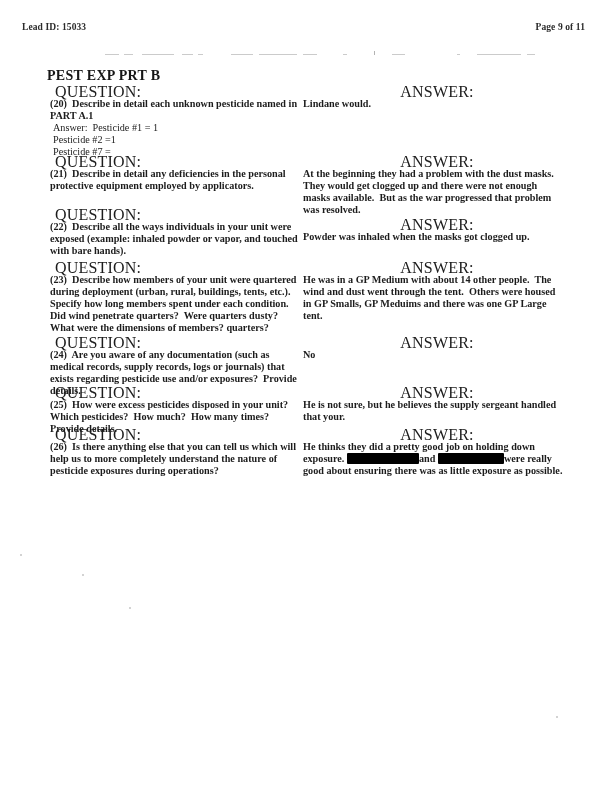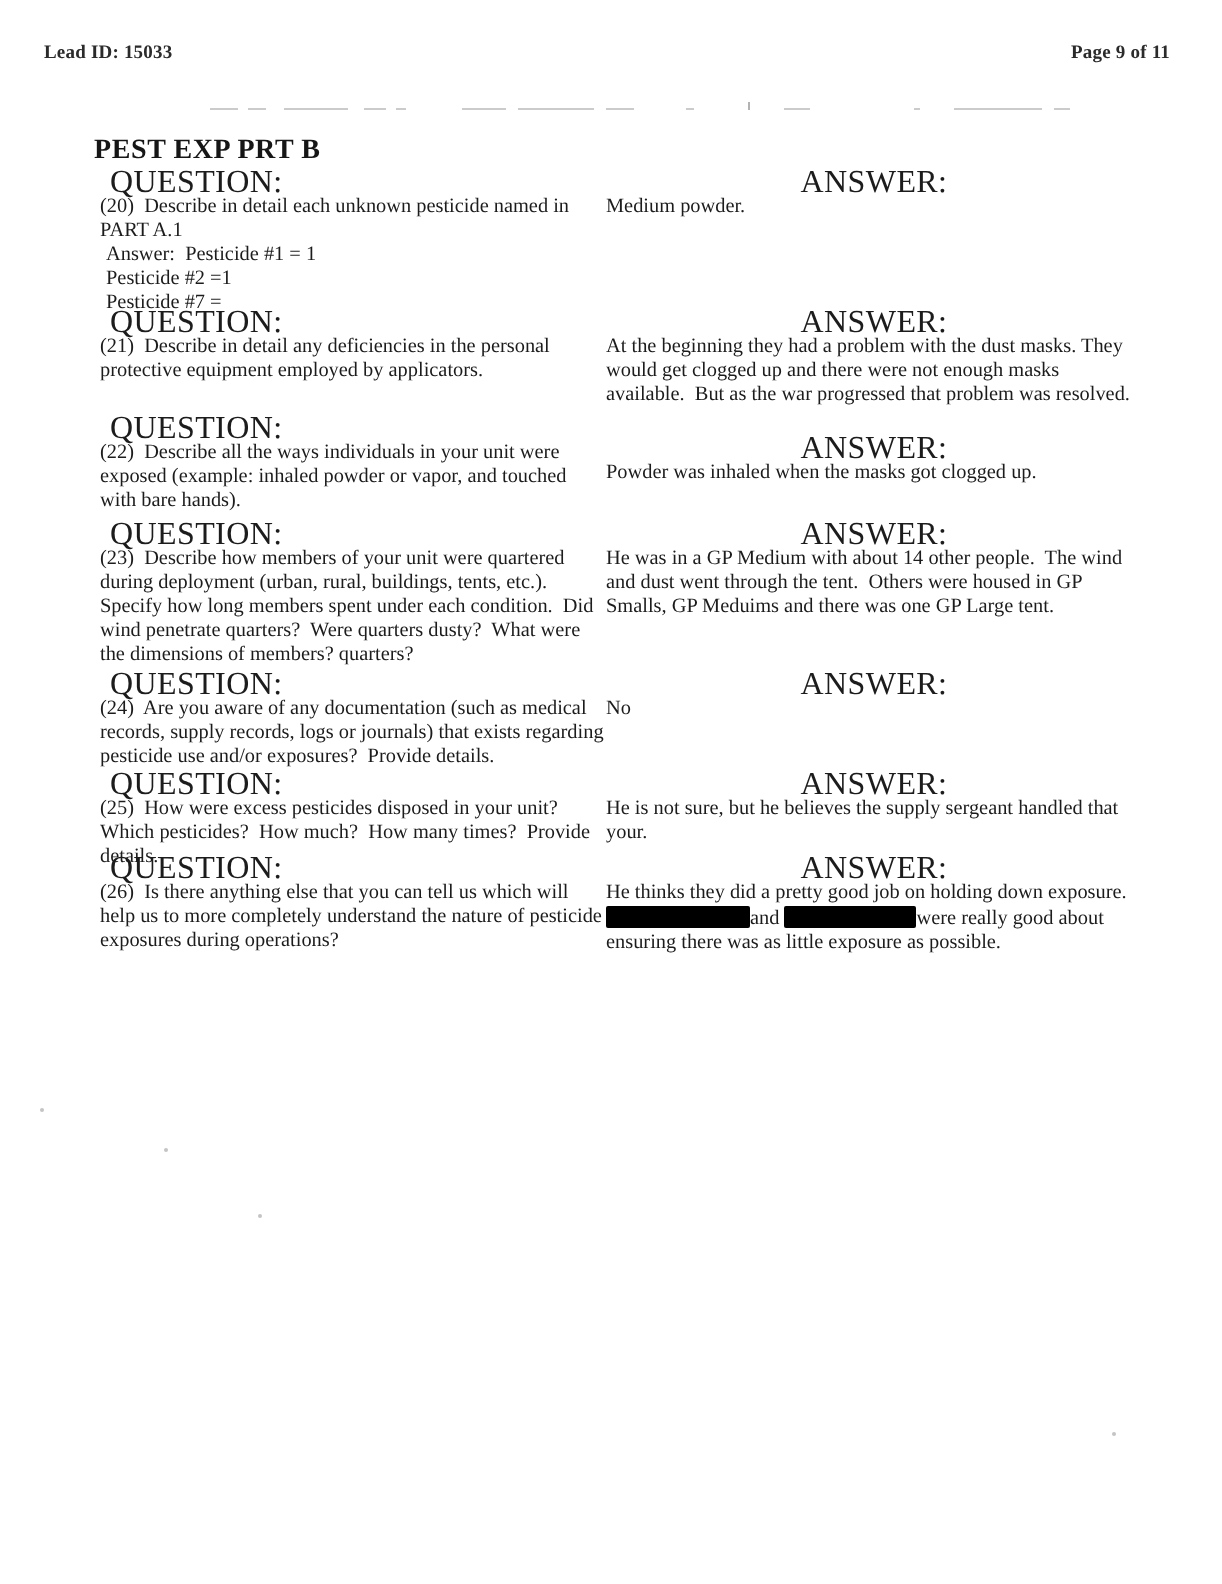--- a/index.html
+++ b/index.html
@@ -106,20 +106,21 @@
     font-weight: normal;
     font-size: 16px;
     letter-spacing: 0.2px;
     display: block;
     padding-left: 5px;
   }
   .col-answer .lbl { padding-left: 6px; text-align: center; }
   .body-text {
     display: block;
     white-space: pre-wrap;
+    font-weight: bold;
   }
   .indent-lines {
     display: block;
     white-space: pre-wrap;
     padding-left: 3px;
   }
 
   
   .redaction {
     display: inline-block;
@@ -172,21 +173,21 @@
   <div class="qa-block" style="height:70px;">
     <div class="col-question" style="top:0;">
       <span class="lbl">QUESTION:</span>
       <span class="body-text">(20)  Describe in detail each unknown pesticide named in PART A.1</span>
       <span class="indent-lines">Answer:  Pesticide #1 = 1
 Pesticide #2 =1
 Pesticide #7 =</span>
     </div>
     <div class="col-answer" style="top:0;">
       <span class="lbl">ANSWER:</span>
-      <span class="body-text">Medium powder.</span>
+      <span class="body-text">Lindane would.</span>
     </div>
   </div>
 
   <div class="qa-block" style="height:53px;">
     <div class="col-question" style="top:0;">
       <span class="lbl">QUESTION:</span>
       <span class="body-text">(21)  Describe in detail any deficiencies in the personal protective equipment employed by applicators.</span>
     </div>
     <div class="col-answer" style="top:0;">
       <span class="lbl">ANSWER:</span>

